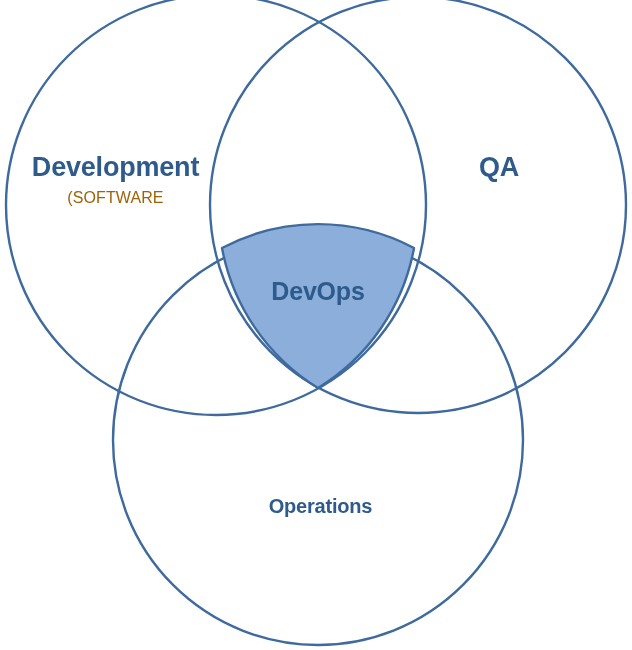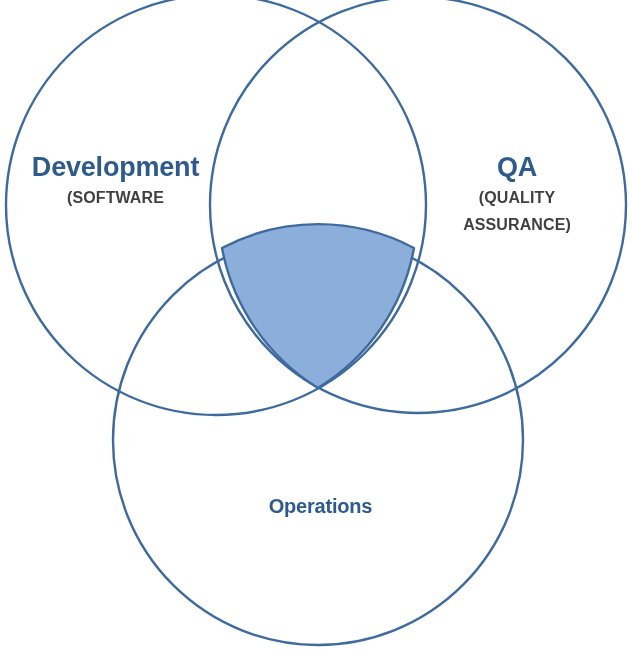--- a/index.html
+++ b/index.html
@@ -45,36 +45,36 @@
   }
   .label-title {
     font-size: 27px;
     font-weight: bold;
     line-height: 1.18;
     letter-spacing: -0.2px;
     white-space: nowrap;
   }
   .label-sub {
     font-size: 16px;
-    font-weight: bold;
+    font-weight: normal;
     line-height: 1.72;
     letter-spacing: 0.1px;
-    color: #404040;
+    color: #a16207;
   }
   .label-sub span {
     display: block;
     white-space: nowrap;
   }
   #label-development {
     left: 13px;
     top: 152px;
     width: 205px;
   }
   #label-qa {
-    left: 417px;
+    left: 399px;
     top: 152px;
     width: 200px;
   }
   #label-devops {
     left: 238px;
     top: 277px;
     width: 160px;
   }
   #label-devops .label-title {
     font-size: 25px;
@@ -109,24 +109,23 @@
 
   <div class="label-group" id="label-development">
     <div class="label-title">Development</div>
     <div class="label-sub">
       <span>(SOFTWARE</span>
     </div>
   </div>
 
   <div class="label-group" id="label-qa">
     <div class="label-title">QA</div>
-    <div class="label-sub">
-      <span>(QUALITY</span>
-      <span>ASSURANCE)</span>
-    </div>
   </div>
 
+  <div class="label-group" id="label-devops">
+    <div class="label-title">DevOps</div>
+  </div>
 
   <div class="label-group" id="label-operations">
     <div class="label-title">Operations</div>
   </div>
 
 </div>
 
 </body></html>

